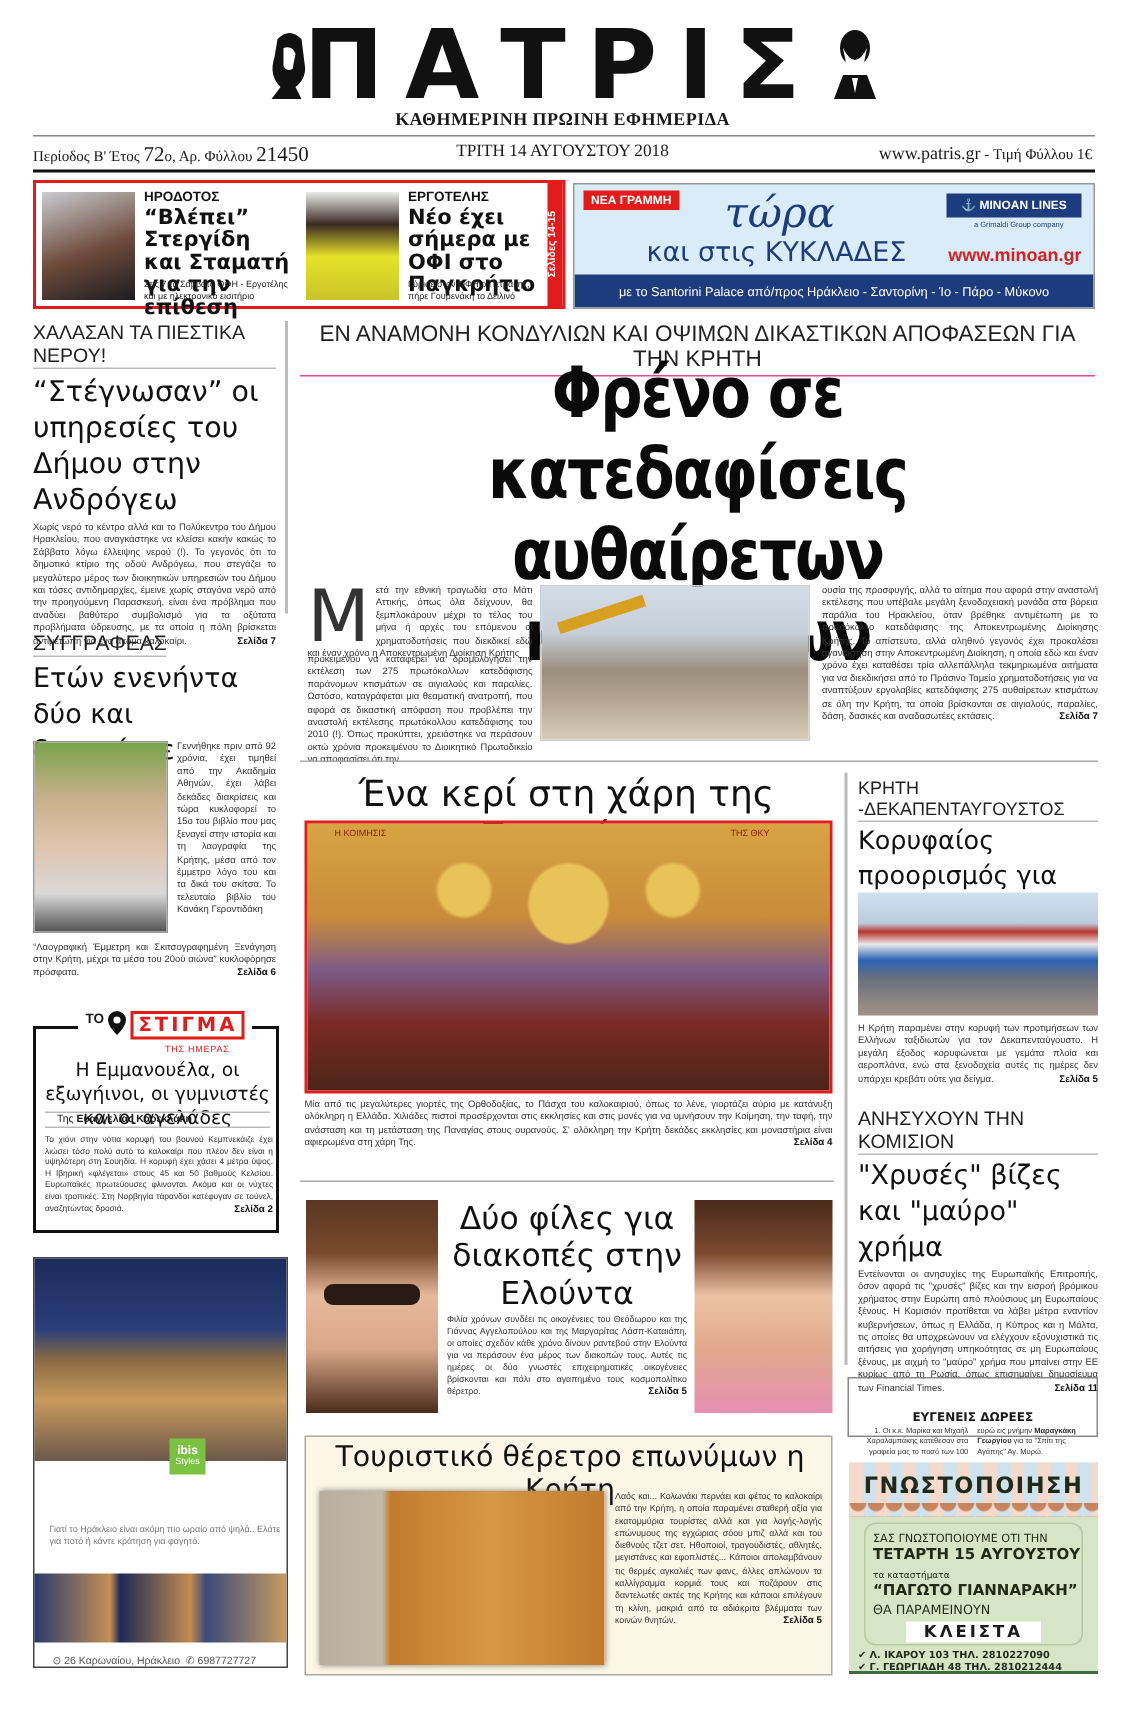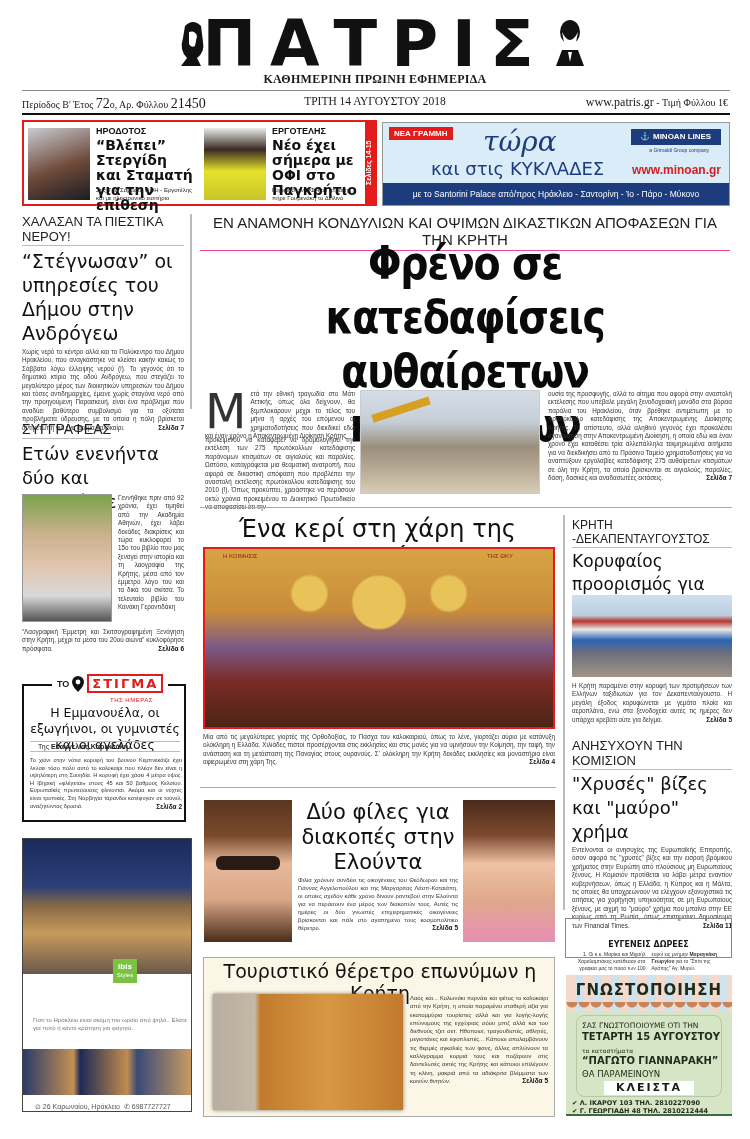--- a/index.html
+++ b/index.html
@@ -142,21 +142,21 @@
 
 <div class="abs leftcol" style="top:420px">
   <div class="kicker" style="display:inline-block">ΣΥΓΓΡΑΦΕΑΣ</div>
   <div class="hl" style="font-size:18px;line-height:24px;margin-top:3px">Ετών ενενήντα δύο και δεκαπέντε βιβλίων</div>
 </div>
 <div class="abs" style="left:22px;top:494px;width:90px;height:128px;background:linear-gradient(180deg,#7aa34a 0%,#c9b08c 30%,#e0c4ac 55%,#d9d9d9 80%,#555 100%);border:1px solid #999"></div>
 <div class="abs body" style="left:118px;top:494px;width:66px">Γεννήθηκε πριν από 92 χρόνια, έχει τιμηθεί από την Ακαδημία Αθηνών, έχει λάβει δεκάδες διακρίσεις και τώρα κυκλοφορεί το 15ο του βιβλίο που μας ξεναγεί στην ιστορία και τη λαογραφία της Κρήτης, μέσα από τον έμμετρο λόγο του και τα δικά του σκίτσα. Το τελευταίο βιβλίο του Κανάκη Γεροντιδάκη</div>
 <div class="abs body" style="left:22px;top:628px;width:162px"><span>“Λαογραφική Έμμετρη και Σκιτσογραφημένη Ξενάγηση στην Κρήτη, μέχρι τα μέσα του 20ού αιώνα” κυκλοφόρησε πρόσφατα.</span> <span class="pg">Σελίδα 6</span></div>
 
 <div class="abs stigma-box"></div>
-<div class="abs" style="left:52px;top:674px;background:#fff;padding:0 5px;display:flex;align-items:center;gap:3px">
+<div class="abs" style="left:52px;top:674px;background:#fff;padding:0 5px;display:flex;gap:3px">
   <span style="font-weight:bold;font-size:9px">ΤΟ</span>
   <span style="display:inline-block;width:12px;height:16px"><svg viewBox="0 0 12 16" width="12" height="16">
         <path d="M6 0 A6 6 0 0 1 12 6 Q12 10 6 16 Q0 10 0 6 A6 6 0 0 1 6 0Z" fill="#111"></path>
         <circle cx="6" cy="6" r="2.4" fill="#fff"></circle>
       </svg></span>
   <span style="border:2px solid #e31b1b;color:#e31b1b;font-family:'DejaVu Sans',sans-serif;font-weight:bold;font-size:13px;padding:0 3px;letter-spacing:2px">ΣΤΙΓΜΑ</span>
 </div>
 <div class="abs" style="left:110px;top:697px;font-size:6px;color:#e31b1b;letter-spacing:.5px">ΤΗΣ ΗΜΕΡΑΣ</div>
 <div class="abs hl" style="left:30px;top:705px;width:150px;text-align:center;font-size:12.5px;line-height:16px">Η Εμμανουέλα, οι εξωγήινοι, οι γυμνιστές και οι αγελάδες</div>
 <div class="abs" style="left:30px;top:741px;width:150px;border-top:1px solid #bbb;border-bottom:1px solid #bbb;font-size:7px;padding:1px 8px"><span>Της</span> <b>Ευαγγελίας Καρεκλάκη</b></div>

